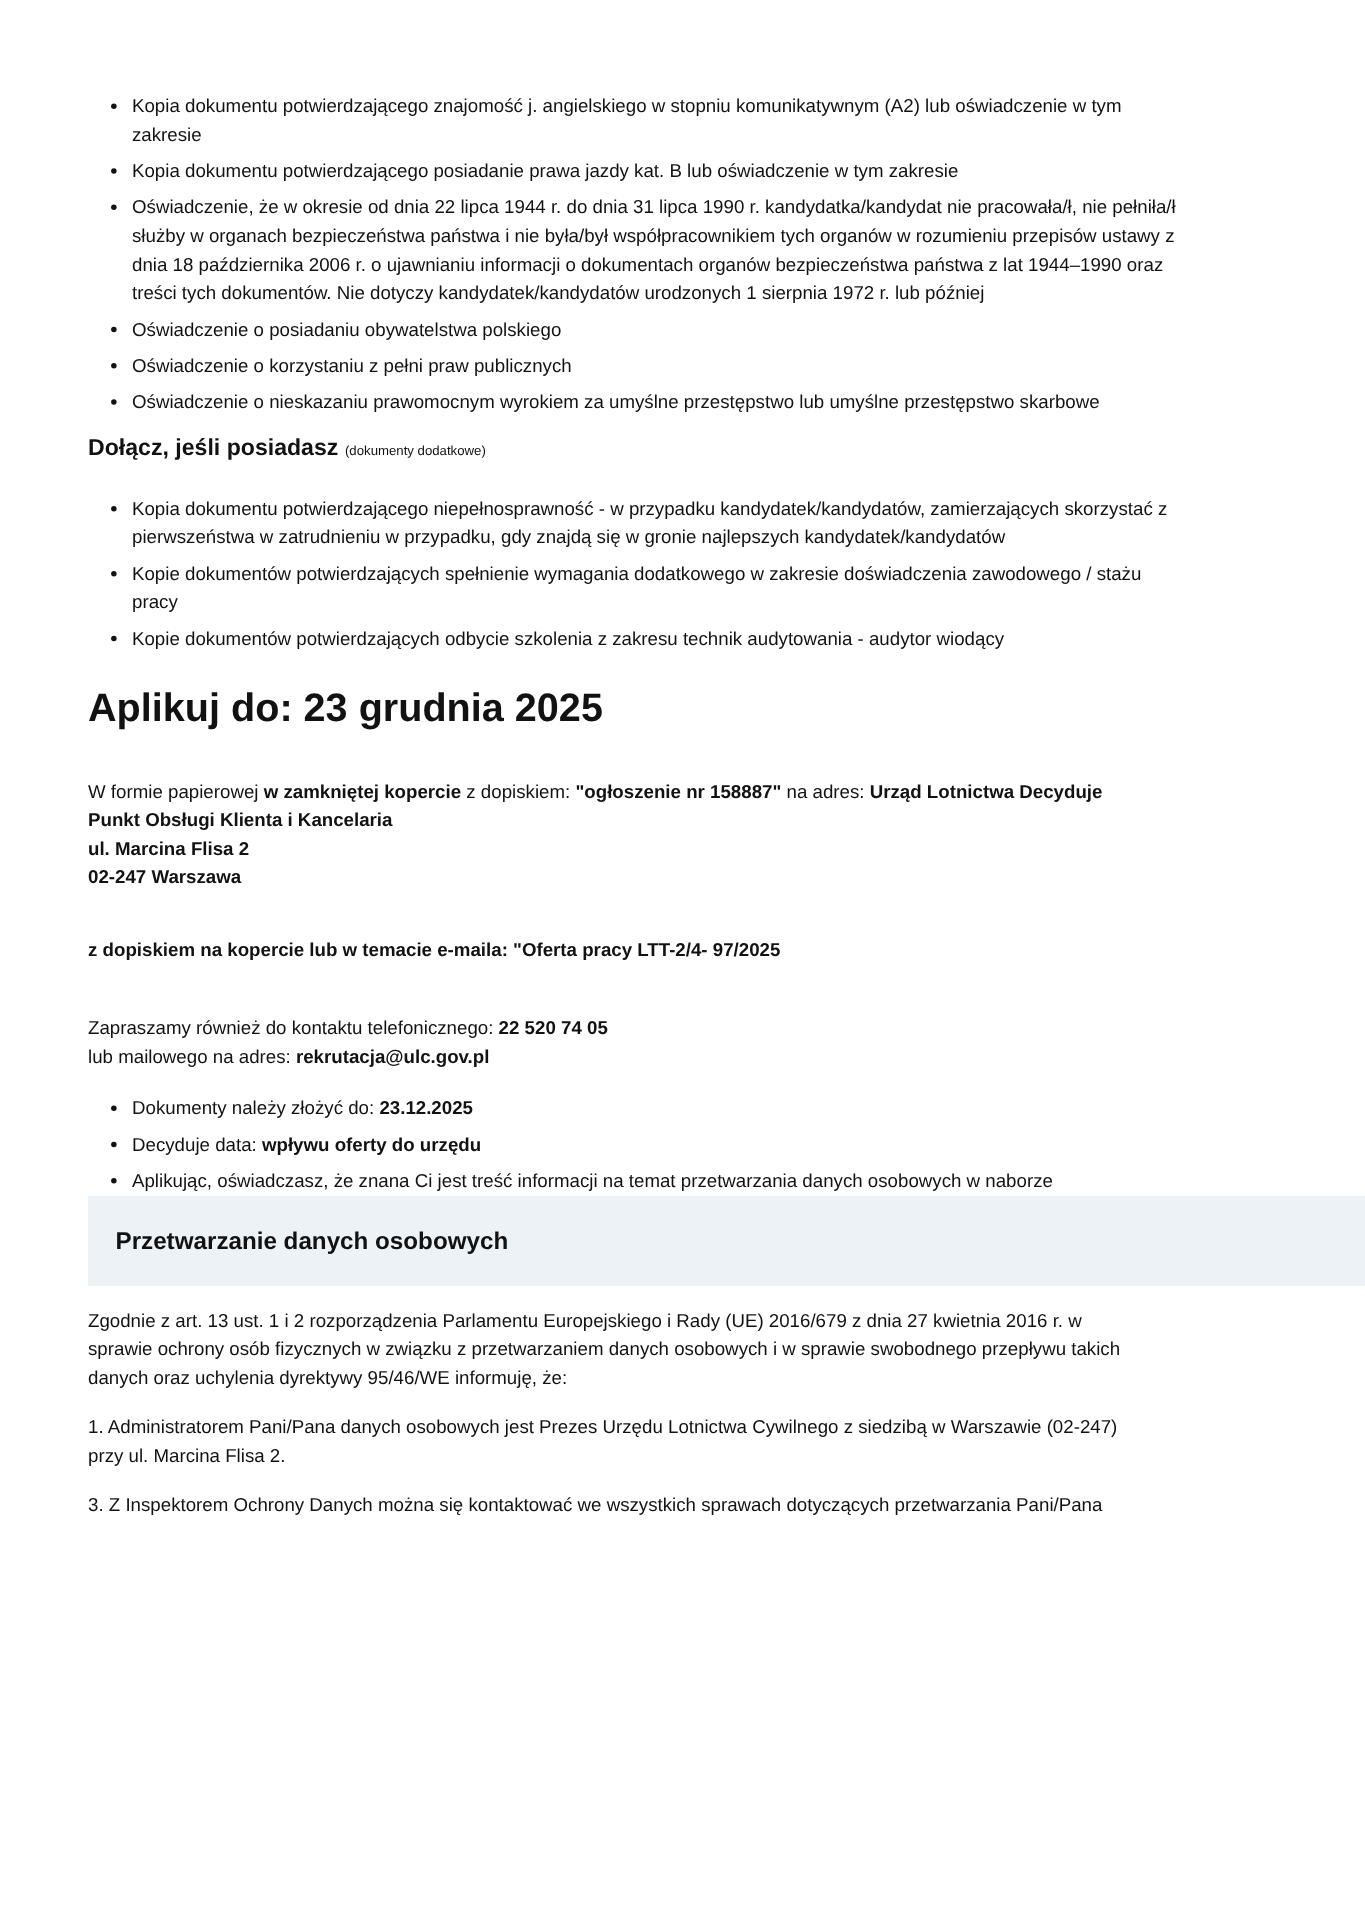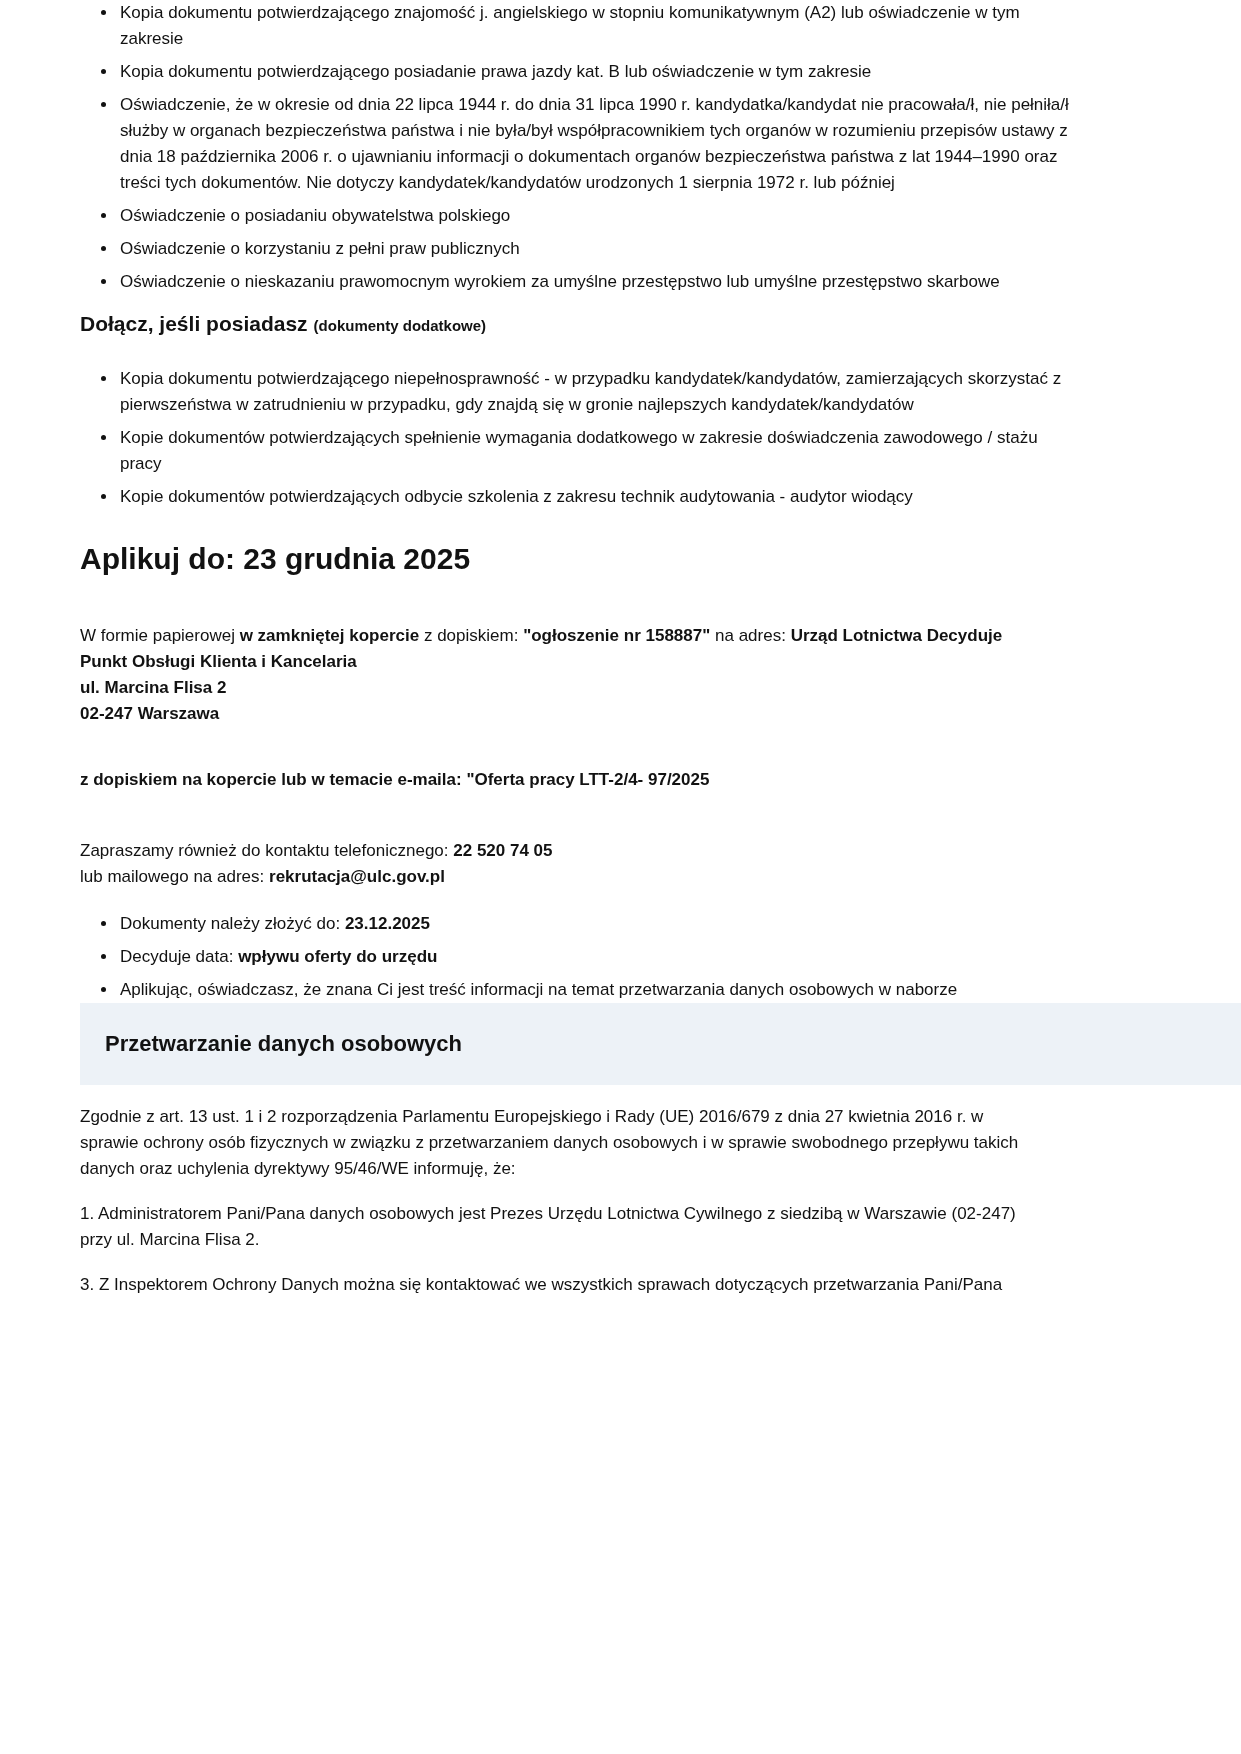--- a/index.html
+++ b/index.html
@@ -10,47 +10,48 @@
     color: #121212;
     font-family: "Liberation Sans", "DejaVu Sans", sans-serif;
     font-size: 17px;
     line-height: 26px;
     overflow: hidden;
     box-sizing: border-box;
   }
   .content {
     margin-left: 80px;
     width: 1072px;
+    padding-top: 84px;
   }
   b, strong { font-weight: bold; }
   p { margin: 0; max-width: 953px; }
   ul {
     list-style: disc;
     margin: 0;
     padding-left: 38px;
     max-width: 953px;
   }
   li { margin-bottom: 7px; padding-left: 2px; }
   li:last-child { margin-bottom: 0; }
 
   h2.attach-heading {
     font-size: 21px;
     line-height: 26px;
     margin: 16px 0 0 0;
     font-weight: bold;
   }
   h2.attach-heading .note {
-    font-weight: bold;
-    font-size: 15px;
+    font-weight: normal;
+    font-size: 12px;
     margin-left: 6px;
   }
   ul.optional { margin-top: 27px; }
 
   h1.apply-heading {
-    font-size: 30px;
+    font-size: 36px;
     line-height: 36px;
     margin: 31px 0 0 0;
     font-weight: bold;
   }
 
   .apply-paragraph   { margin-top: 46px; }
   .envelope-paragraph{ margin-top: 40px; font-weight: bold; }
   .contact-paragraph { margin-top: 45px; }
   .more-paragraph    { margin-top: 23px; }
   ul.deadline        { margin-top: 21px; }

